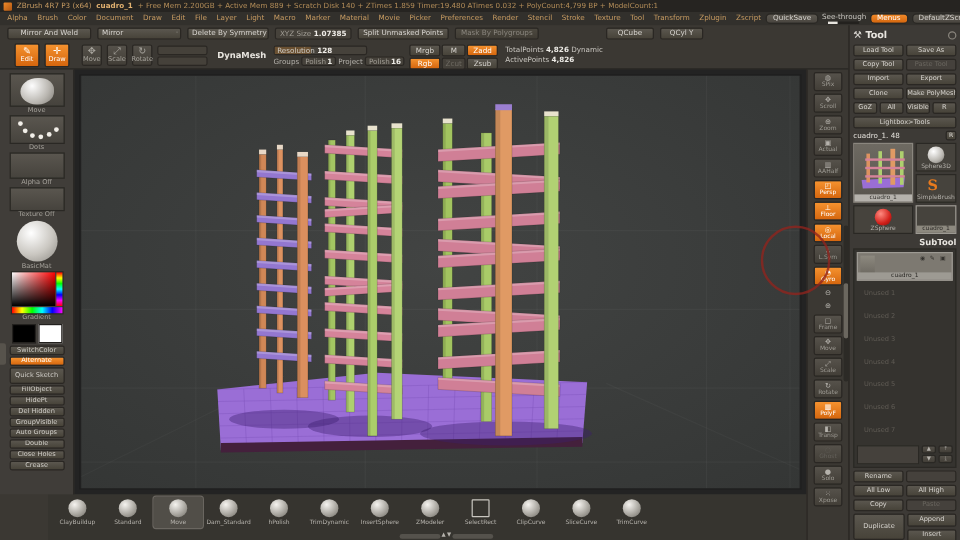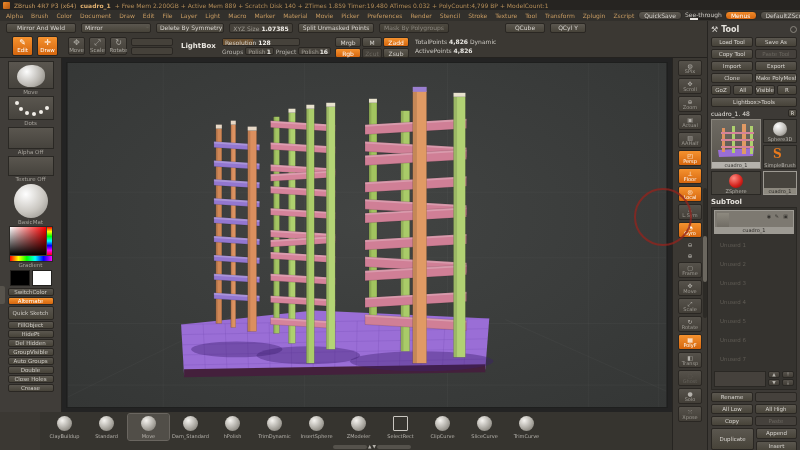--- a/index.html
+++ b/index.html
@@ -128,21 +128,21 @@
   .thumbs { display:grid; grid-template-columns:50px 34px; gap:2px; margin-top:2px; }
   .bigthumb { grid-row:span 2; height:50px; background:linear-gradient(#6e6a62,#57534c); border:1px solid #8a867e; position:relative; }
   .bigthumb .cap { position:absolute; left:0; right:0; bottom:0; font-size:5px; text-align:center; color:#34322e;
                    background:#b5b2ac; line-height:6px;}
   .mini-tool { height:24px; position:relative; background:#46433d; border:1px solid #2a2824; }
   .mini-tool .cap { position:absolute; left:0; right:0; bottom:0; font-size:5px; text-align:center; color:#b5b2ac; line-height:6px; }
   .msphere { position:absolute; left:9px; top:2px; width:14px; height:14px; border-radius:50%;
              background:radial-gradient(circle at 35% 30%, #fff, #b9b6b0 60%, #6e6b65); }
   .msphere.red { background:radial-gradient(circle at 35% 30%, #ff8a80, #d2201a 60%, #7a0f0c); }
   .sbrush { position:absolute; left:9px; top:1px; font-size:12px; font-weight:bold; color:#e87a1e; font-family:"DejaVu Serif", serif; }
-  .subhead { font-size:7px; font-weight:bold; color:#e8e5df; margin-top:3px; }
+  .subhead { font-size:7px; font-weight:bold; color:#e8e5df; margin-top:3px;text-align:right; }
   .subtool-list { background:#35332f; border:1px solid #2a2824; margin-top:1px; }
   .st-active { margin:2px; background:#7d7971; border:1px solid #9d9a93; position:relative; height:24px; }
   .st-active .stthumb { position:absolute; left:2px; top:2px; width:12px; height:15px; background:linear-gradient(#8d897f,#6e6a62); }
   .st-active .ic { position:absolute; top:2px; font-size:5px; color:#34322e; }
   .st-active .cap { position:absolute; left:0; right:0; bottom:0; background:#9d9a93; color:#2b2926;
                     font-size:5px; text-align:center; line-height:6px; }
   .st-row { height:19px; font-size:5.5px; color:#5f5b54; padding:6px 0 0 8px; }
   .st-foot { display:flex; gap:2px; padding:2px; }
   .st-foot .box { flex:1; height:16px; background:#45413c; border:1px solid #2a2824; }
   .st-foot .arr { width:12px; height:7px; background:linear-gradient(#56524b,#423e37); border:1px solid #2a2824;
@@ -252,21 +252,21 @@
         <span class="l">Scale</span>
       </span>
       <span class="sqbtn gray">
         <span class="g">↻</span>
         <span class="l">Rotate</span>
       </span>
       <span style="display:flex;flex-direction:column;margin-top:2px;">
         <span class="dslider"></span>
         <span class="dslider"></span>
       </span>
-      <span class="dyna-label">LightBox</span>
+      <span class="dyna-label">DynaMesh</span>
       <span class="dyna-cluster">
         <span class="res-slider">
           <span class="fill"></span>
           <span class="sl">Resolution</span>
           <span class="sv" style="color:#f0ede8;font-weight:bold;">128</span>
         </span>
         <span class="mini-row">
           <span>Groups</span>
           <span class="mini-sl">
             <span>Polish</span>

